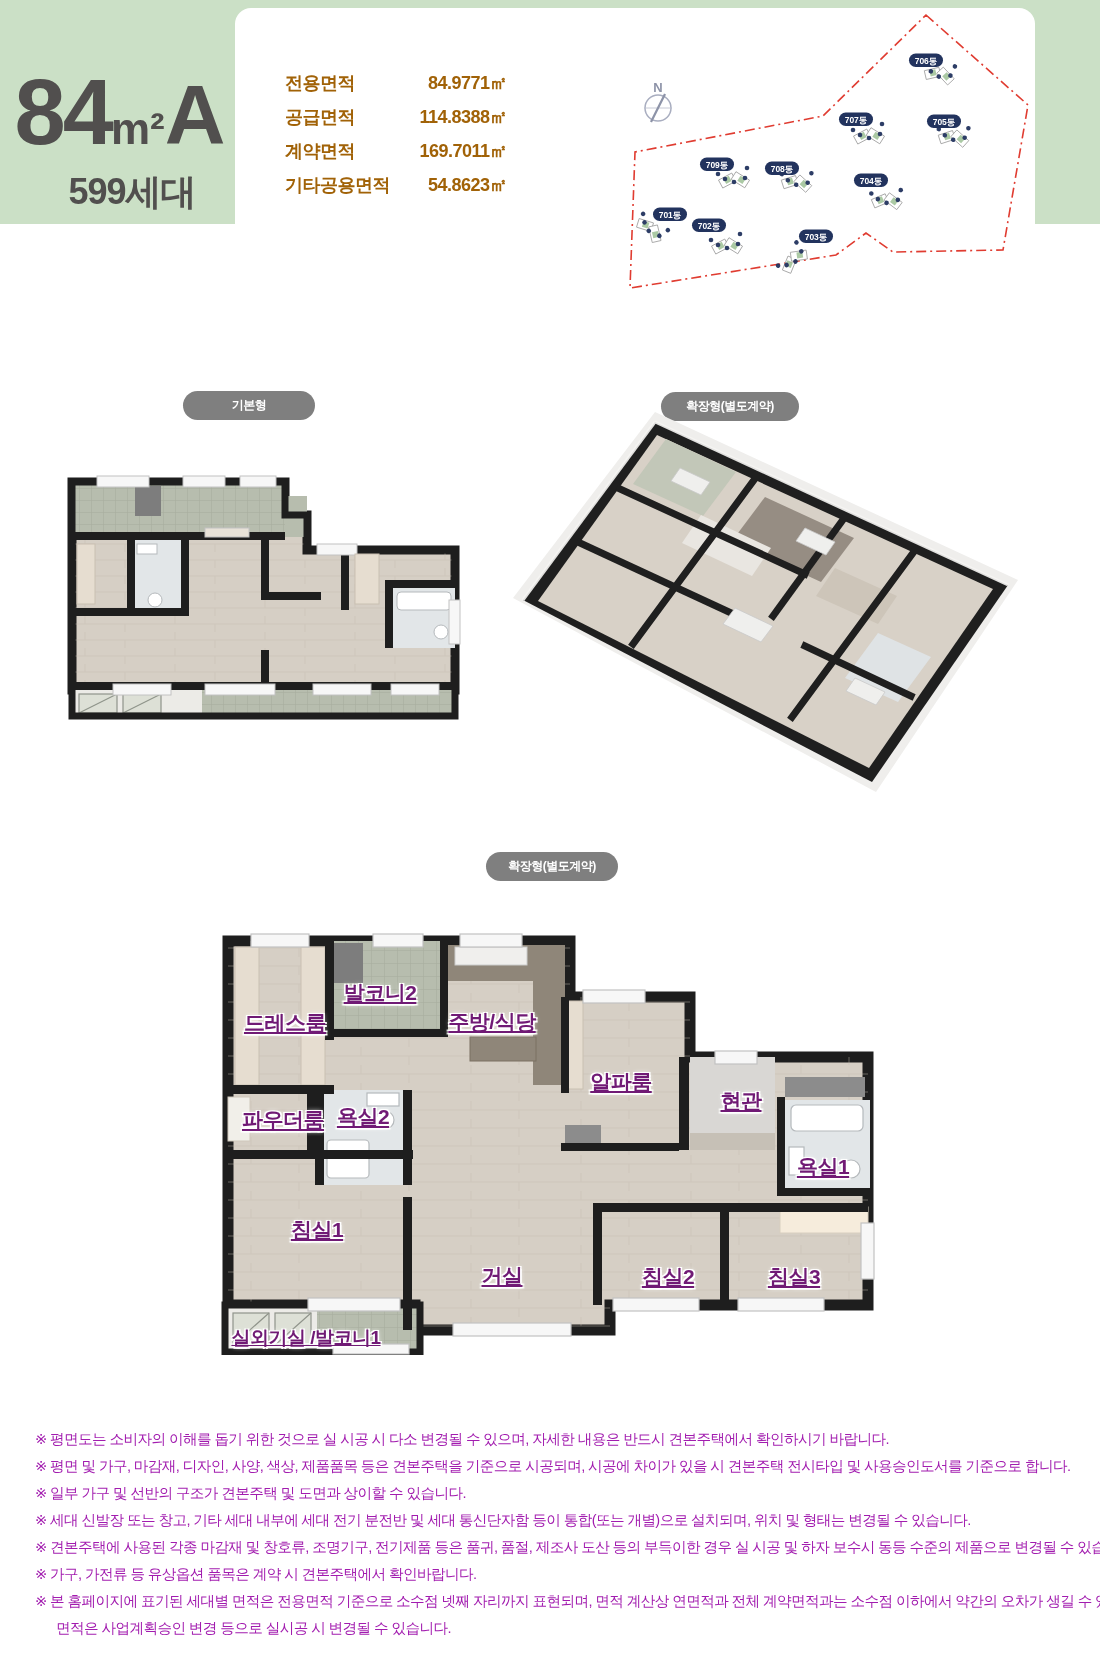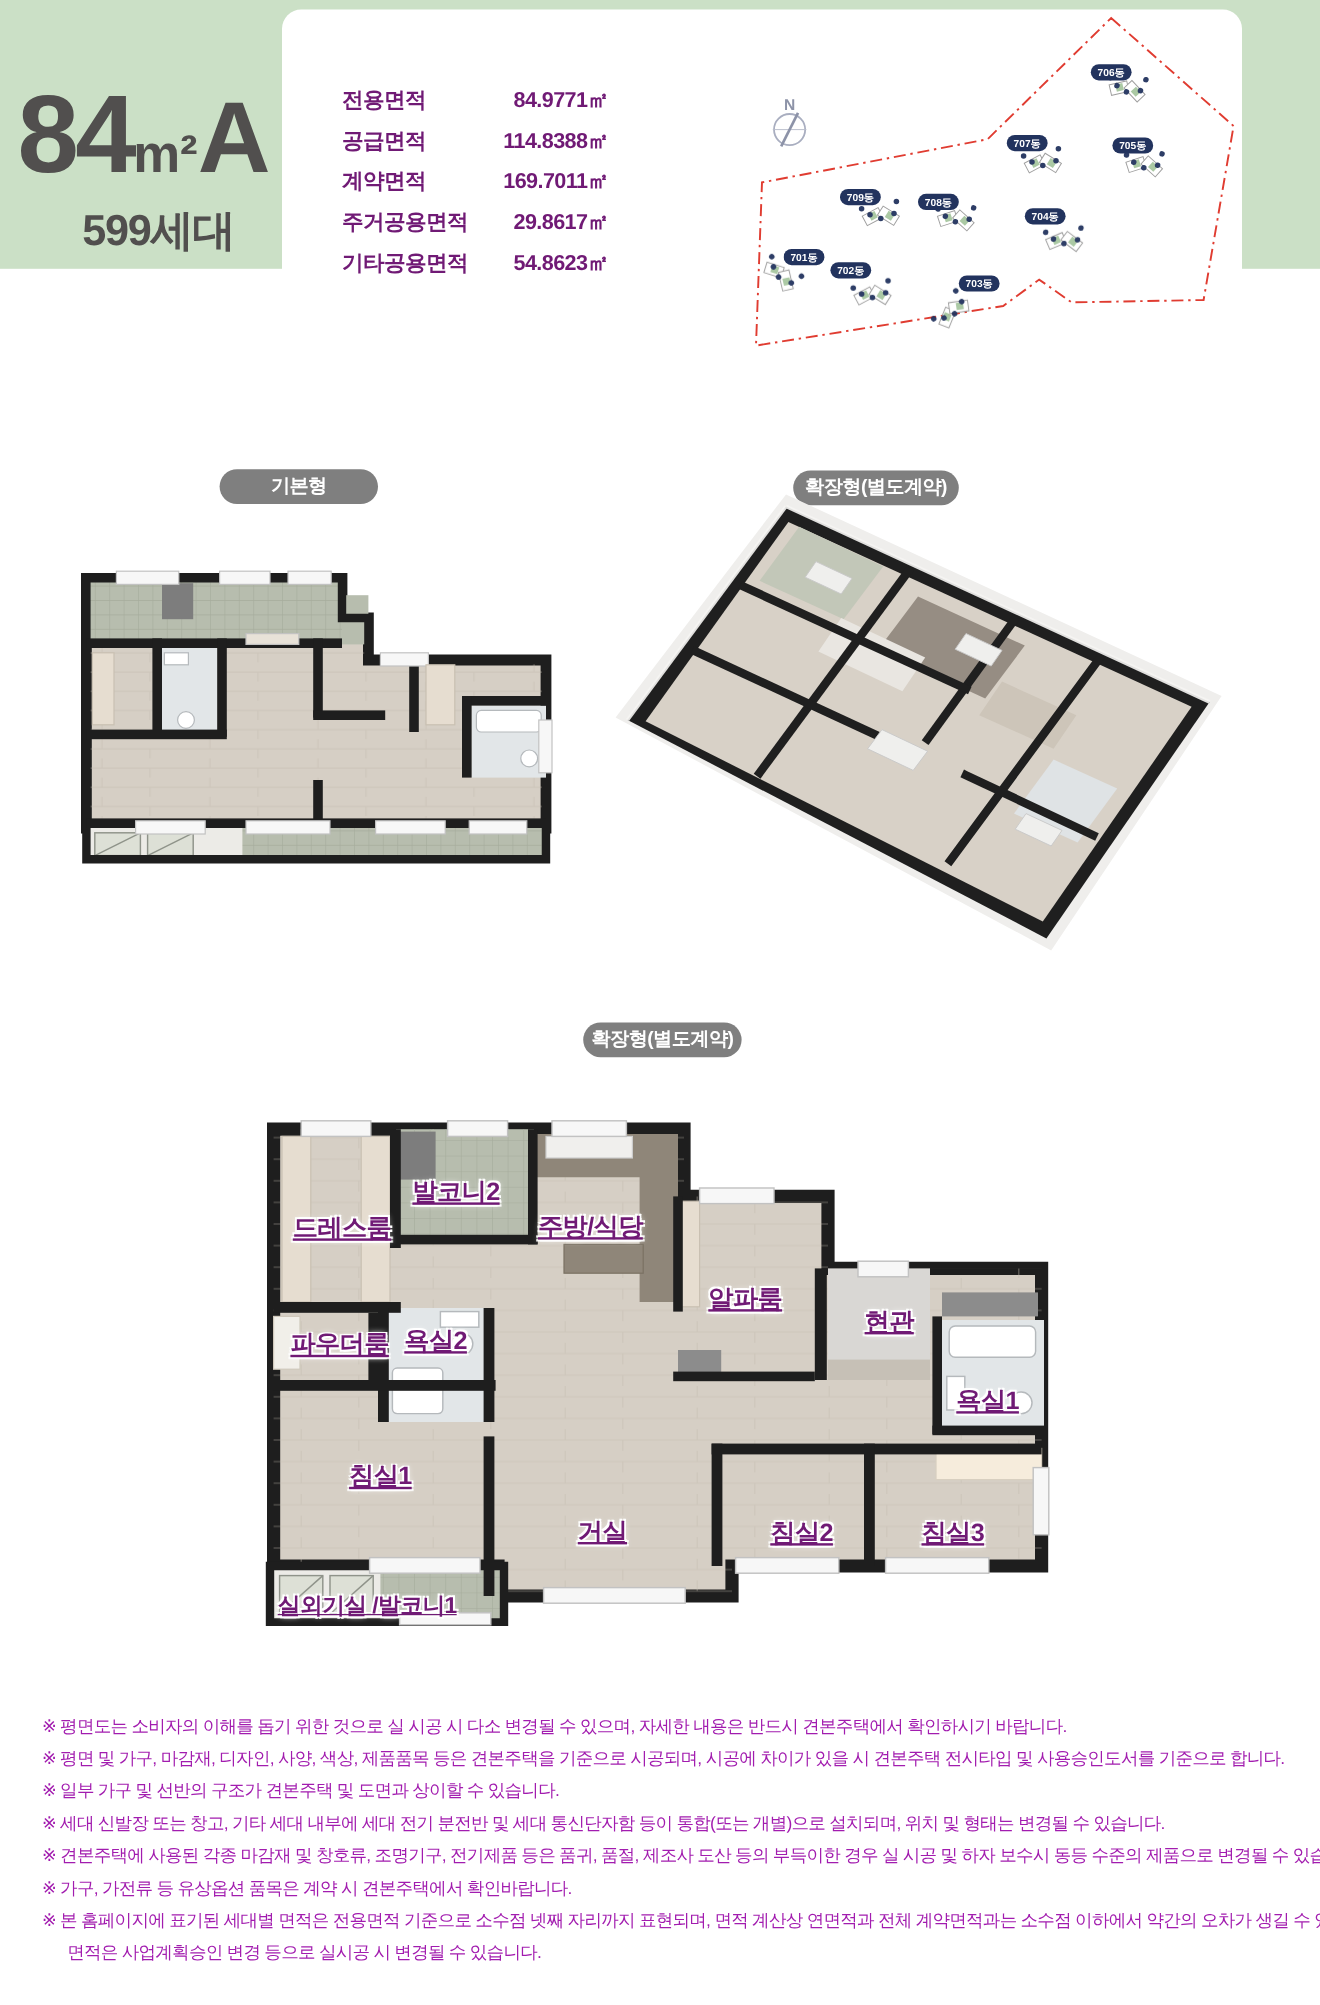--- a/index.html
+++ b/index.html
@@ -13,27 +13,27 @@
   .unit-title .row1{white-space:nowrap;}
   .unit-title .num{font-size:92px;font-weight:800;letter-spacing:-3px;}
   .unit-title .sq{font-size:44px;font-weight:700;}
   .unit-title .variant{font-size:84px;font-weight:700;}
   .unit-title .households{margin-top:16px;font-size:36px;font-weight:700;letter-spacing:-1px;padding-left:24px;}
 
   .white-panel{position:absolute;left:235px;top:8px;width:800px;height:290px;background:#ffffff;border-radius:16px;}
 
   .area-table{position:absolute;left:50px;top:58px;width:222px;}
   .area-table .row{display:flex;justify-content:space-between;height:34px;line-height:34px;
-                   font-size:18px;color:#701a75;letter-spacing:-0.5px;}
+                   font-size:18px;color:#a16207;letter-spacing:-0.5px;}
   .area-table .lbl{font-weight:700;}
   .area-table .val{font-weight:700;}
 
   
   .pill{position:absolute;height:29px;line-height:29px;border-radius:15px;background:#7f7f7f;
-        color:#ffffff;font-size:16px;font-weight:700;text-align:center;letter-spacing:-0.5px;}
+        color:#ffffff;font-size:12px;font-weight:700;text-align:center;letter-spacing:-0.5px;}
 
   
   .room-label{position:absolute;transform:translate(-50%,-50%);font-size:21px;font-weight:700;color:#701a75;
       white-space:nowrap;letter-spacing:-0.5px;
       text-shadow:-1.5px -1.5px 0 #fff,1.5px -1.5px 0 #fff,-1.5px 1.5px 0 #fff,1.5px 1.5px 0 #fff,0 0 5px #fff;text-decoration:underline;}
   .room-label.sm{font-size:19px;}
 
   
   .notes{position:absolute;left:35px;top:1426px;width:1052px;}
   .notes p{margin:0;font-size:14.6px;line-height:27px;color:#a21caf;letter-spacing:-0.6px;white-space:nowrap;}
@@ -54,24 +54,20 @@
           <span class="lbl">전용면적</span>
           <span class="val">84.9771㎡</span>
         </div>
       <div class="row">
           <span class="lbl">공급면적</span>
           <span class="val">114.8388㎡</span>
         </div>
       <div class="row">
           <span class="lbl">계약면적</span>
           <span class="val">169.7011㎡</span>
-        </div>
-      <div class="row">
-          <span class="lbl">주거공용면적</span>
-          <span class="val">29.8617㎡</span>
         </div>
       <div class="row">
           <span class="lbl">기타공용면적</span>
           <span class="val">54.8623㎡</span>
         </div>
     </div>
 
     <svg class="abs" style="left:338px;top:2px;" width="460" height="286" viewBox="0 0 460 286">
       <defs>
         <g id="bldgV">

